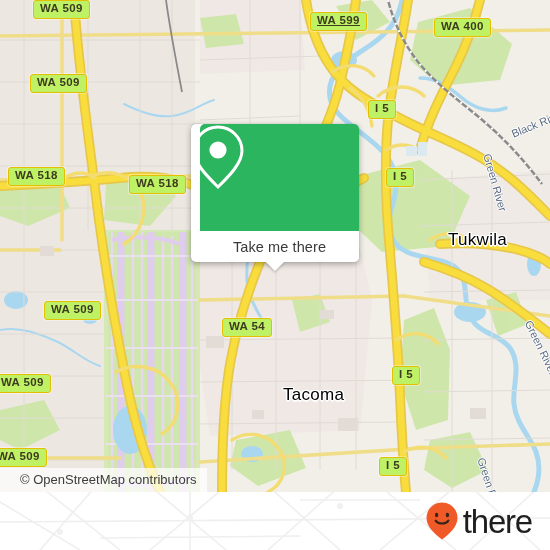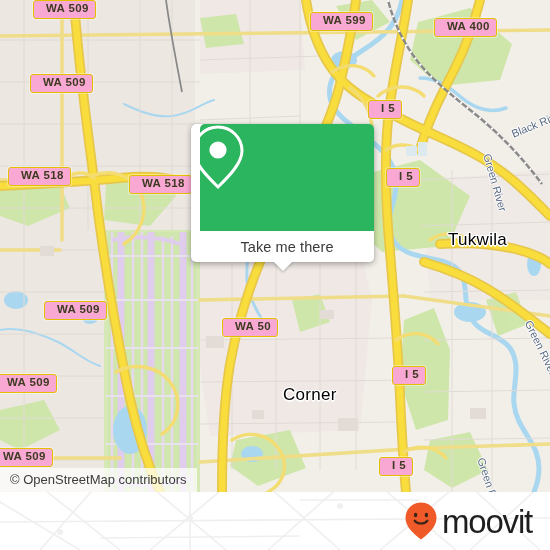--- a/index.html
+++ b/index.html
@@ -39,47 +39,47 @@
   .water-label {
     font-size:11px; color:#5b6c86;
     text-shadow:
       1px 0 0 rgba(255,255,255,.9), -1px 0 0 rgba(255,255,255,.9),
       0 1px 0 rgba(255,255,255,.9), 0 -1px 0 rgba(255,255,255,.9);
   }
 
   
   .shield {
     position:absolute;
-    background:#f9a8d4;
+    background:#bef264;
     border:1.6px solid #E3BF00;
     border-radius:3px;
     color:#3d3a20;
     font-size:11.5px;
     font-weight:bold;
     letter-spacing:.4px;
-    padding:2px 6px 3px 12px;
+    padding:2px 6px 3px 6px;
     line-height:1;
     white-space:nowrap;
     box-shadow:0 0 0 1px rgba(255,255,255,.35);
   }
 
   
   #attribution {
     position:absolute; left:0; bottom:0;
     background:rgba(255,255,255,.72);
     color:#3c3c3c;
     font-size:13px;
-    padding:4px 10px 5px 10px;
+    padding:4px 10px 5px 20px;
     white-space:nowrap;
   }
 
   
   #callout {
     position:absolute; left:191px; top:124px;
-    width:183px;
+    width:168px;
     border-radius:5px;
     background:#fff;
     box-shadow:0 2px 6px rgba(0,0,0,.32), 0 0 1px rgba(0,0,0,.25);
     overflow:visible;
     z-index:20;
     padding-left:9px;
   }
   #callout-head {
     height:107px;
     background:#2BB55F;
@@ -350,36 +350,36 @@
           <rect x="252" y="410" width="12" height="9"></rect>
         </g>
         <g fill="#DCE9EF">
           <rect x="406" y="146" width="11" height="10"></rect>
           <rect x="418" y="142" width="9" height="14"></rect>
         </g>
       </g>
     </svg>
 
     <div class="mlabel city-label" style="left:448px; top:230px;">Tukwila</div>
-    <div class="mlabel city-label" style="left:283px; top:385px;">Corner</div>
+    <div class="mlabel city-label" style="left:283px; top:385px;">Tacoma</div>
 
     <div class="mlabel water-label" style="left:512px; top:128px; transform:rotate(-22deg); transform-origin:left center;">Black Riv</div>
     <div class="mlabel water-label" style="left:487px; top:148px; transform:rotate(74deg); transform-origin:left center;">Green River</div>
     <div class="mlabel water-label" style="left:528px; top:315px; transform:rotate(64deg); transform-origin:left center;">Green River</div>
     <div class="mlabel water-label" style="left:481px; top:452px; transform:rotate(72deg); transform-origin:left center;">Green River</div>
 
     <div class="shield" style="left:33px;  top:0px;">WA 509</div>
     <div class="shield" style="left:30px;  top:74px;">WA 509</div>
     <div class="shield" style="left:8px;   top:167px;">WA 518</div>
     <div class="shield" style="left:129px; top:175px;">WA 518</div>
     <div class="shield" style="left:44px;  top:301px;">WA 509</div>
     <div class="shield" style="left:-6px;  top:374px;">WA 509</div>
     <div class="shield" style="left:-10px; top:448px;">WA 509</div>
-    <div class="shield" style="left:222px; top:318px;">WA 50</div>
-    <div class="shield" style="left:310px; top:12px;">WA 599</div>
+    <div class="shield" style="left:222px; top:318px;">WA 54</div>
+    <div class="shield" style="left:310px; top:12px;text-decoration:underline;">WA 599</div>
     <div class="shield" style="left:434px; top:18px;">WA 400</div>
     <div class="shield" style="left:368px; top:100px;">I 5</div>
     <div class="shield" style="left:386px; top:168px;">I 5</div>
     <div class="shield" style="left:392px; top:366px;">I 5</div>
     <div class="shield" style="left:379px; top:457px;">I 5</div>
 
     <div id="callout">
       <div id="callout-head">
         <svg width="54" height="66" viewBox="0 0 54 66">
           <path d="M27 3 C13.8 3 3 13.6 3 26.8 C3 40 18 54 27 63 C36 54 51 40 51 26.8 C51 13.6 40.2 3 27 3 Z" fill="none" stroke="#ffffff" stroke-width="3"></path>
@@ -423,17 +423,17 @@
     </svg>
 
 
     <div id="brand">
       <svg width="34" height="40" viewBox="0 0 34 40">
         <path d="M17 1.5 C8.2 1.5 1.5 8.3 1.5 17 C1.5 25.8 10.2 33.6 17 38.5 C23.8 33.6 32.5 25.8 32.5 17 C32.5 8.3 25.8 1.5 17 1.5 Z" fill="#F05A28"></path>
         <ellipse cx="11.6" cy="14" rx="1.7" ry="2.3" fill="#3B2418"></ellipse>
         <ellipse cx="22.4" cy="14" rx="1.7" ry="2.3" fill="#3B2418"></ellipse>
         <path d="M10.6 19.6 C13 23.4 21 23.4 23.4 19.6" fill="none" stroke="#3B2418" stroke-width="2.1" stroke-linecap="round"></path>
       </svg>
-      <span id="brand-word">moovit</span>
+      <span id="brand-word">there</span>
     </div>
   </div>
 
 </div>
 
 </body></html>

